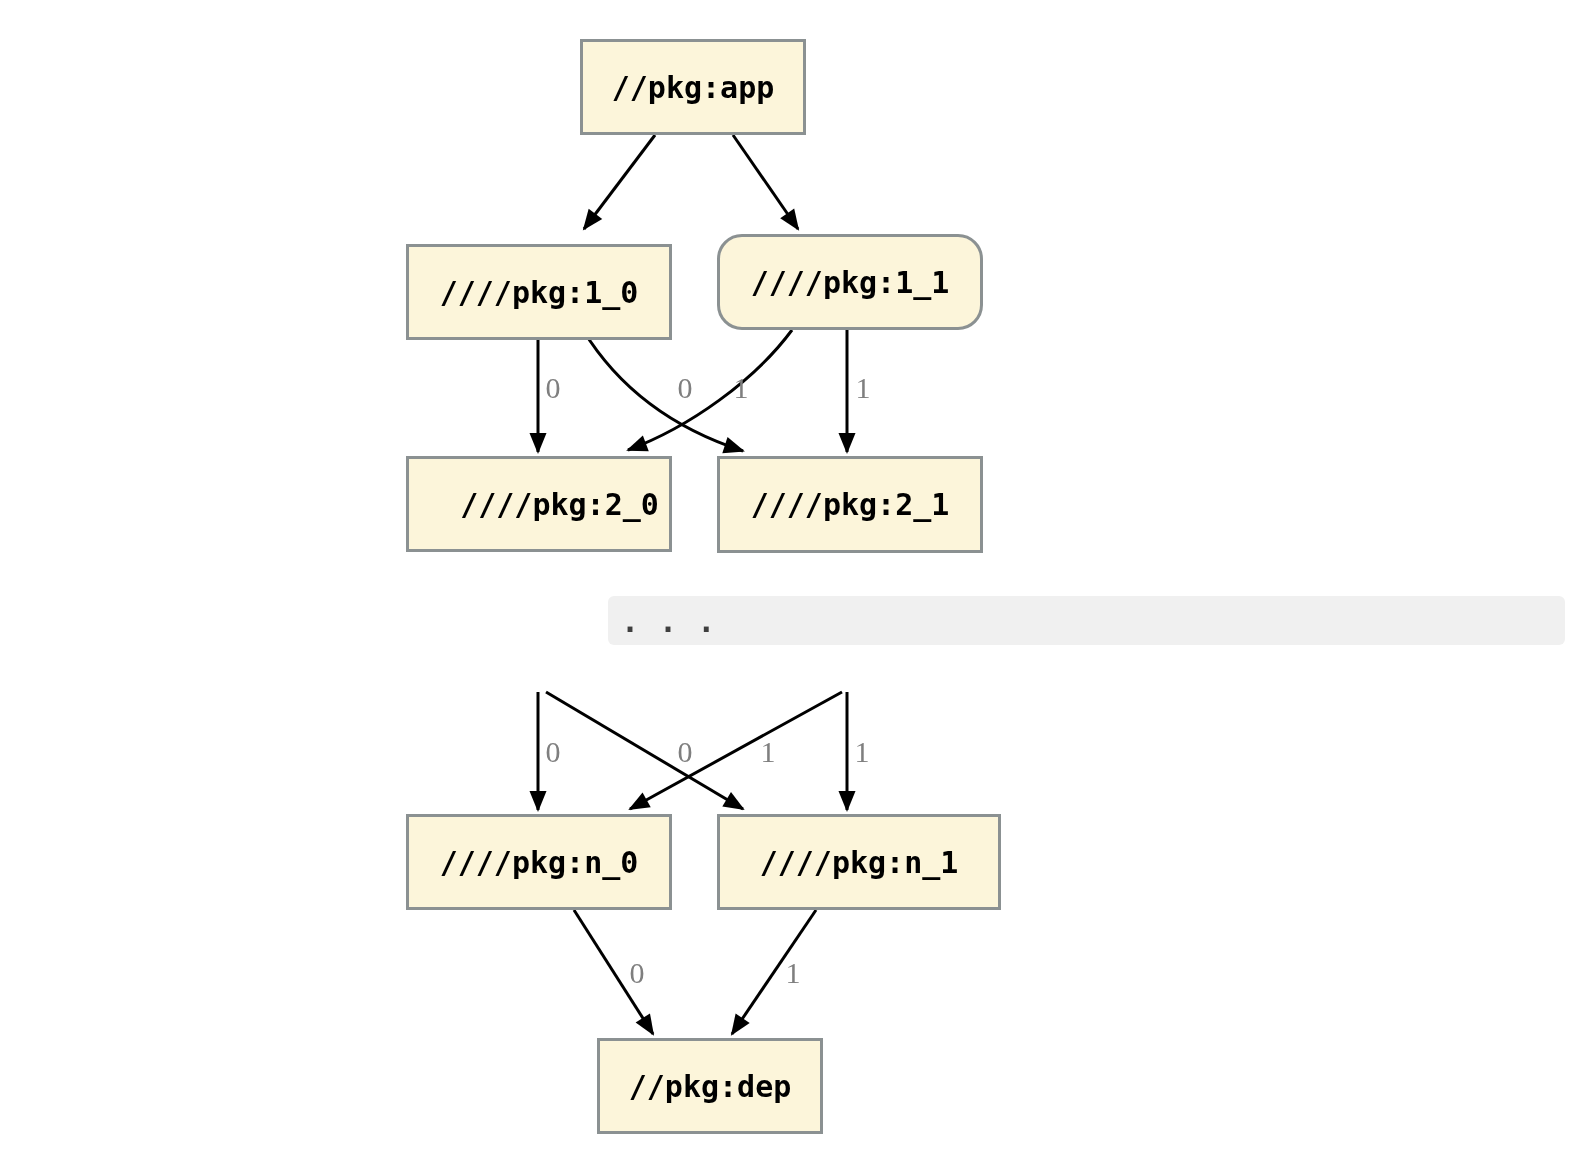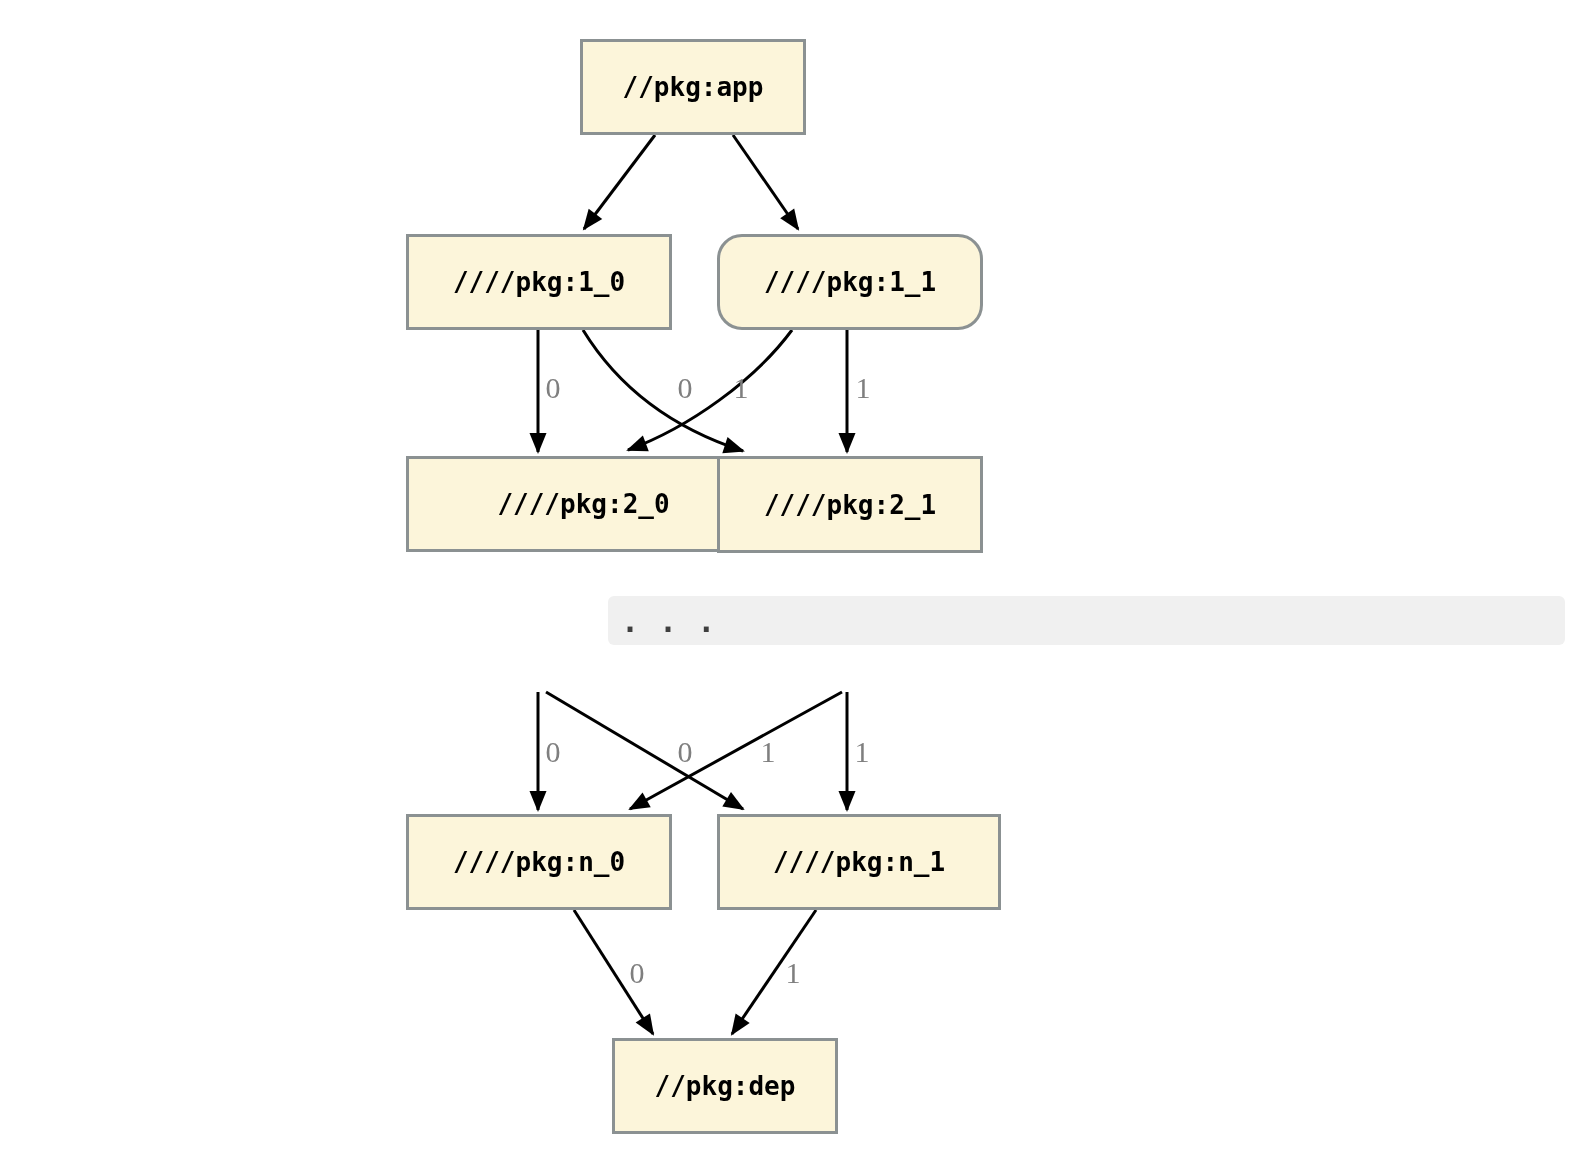--- a/index.html
+++ b/index.html
@@ -25,31 +25,31 @@
     position: absolute;
     box-sizing: border-box;
     display: flex;
     align-items: center;
     justify-content: center;
     background: #FCF5DA;
     border: 3px solid #8B9192;
     color: #000000;
     font-family: "DejaVu Sans Mono", "Liberation Mono", monospace;
     font-weight: bold;
-    font-size: 26px;
+    font-size: 30px;
     white-space: nowrap;
   }
   #node-app  { left: 580px; top:   39px; width: 226px; height: 96px; }
-  #node-1_0  { left: 406px; top:  234px; width: 266px; height: 96px; }
+  #node-1_0  { left: 406px; top:  244px; width: 266px; height: 96px; }
   #node-1_1  { left: 717px; top:  234px; width: 266px; height: 96px; border-radius: 25px; }
-  #node-2_0  { left: 406px; top:  456px; width: 314px; height: 96px; padding-left: 41px; }
+  #node-2_0  { left: 406px; top:  456px; width: 266px; height: 96px; padding-left: 41px; }
   #node-2_1  { left: 717px; top:  456px; width: 266px; height: 97px; }
   #node-n_0  { left: 406px; top:  814px; width: 266px; height: 96px; }
   #node-n_1  { left: 717px; top:  814px; width: 284px; height: 96px; align-items: center; }
-  #node-dep  { left: 612px; top: 1038px; width: 226px; height: 96px; }
+  #node-dep  { left: 597px; top: 1038px; width: 226px; height: 96px; }
   .elabel {
     position: absolute;
     transform: translate(-50%, -50%);
     font-family: "Liberation Serif", "DejaVu Serif", serif;
     font-size: 30px;
     color: #7F7F7F;
     line-height: 1;
   }
   #band {
     position: absolute;

